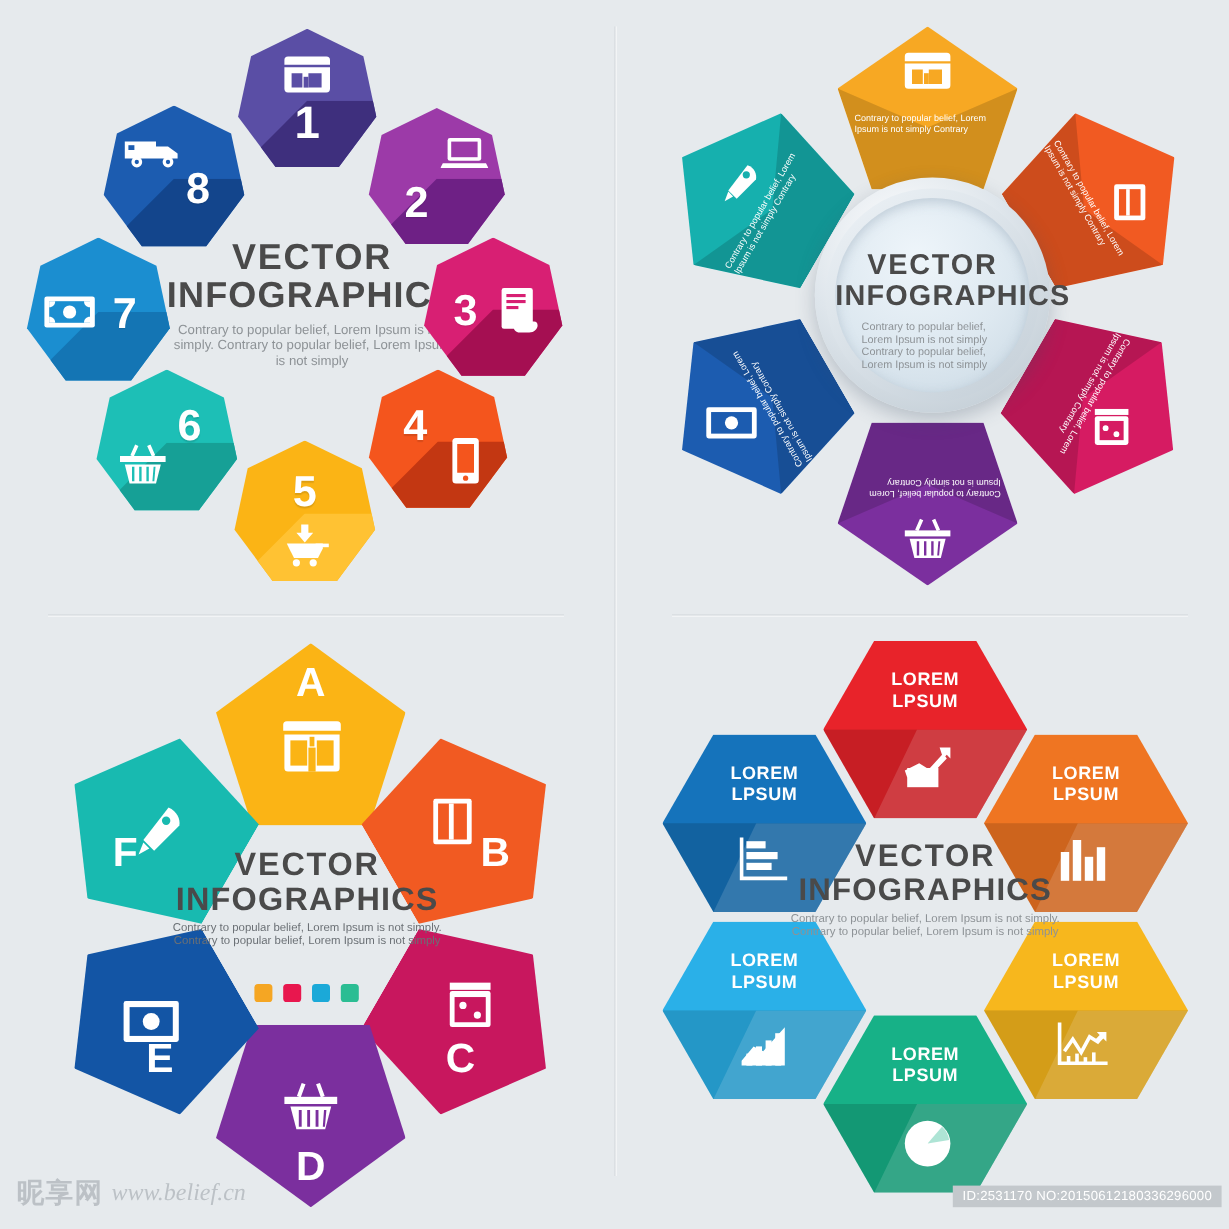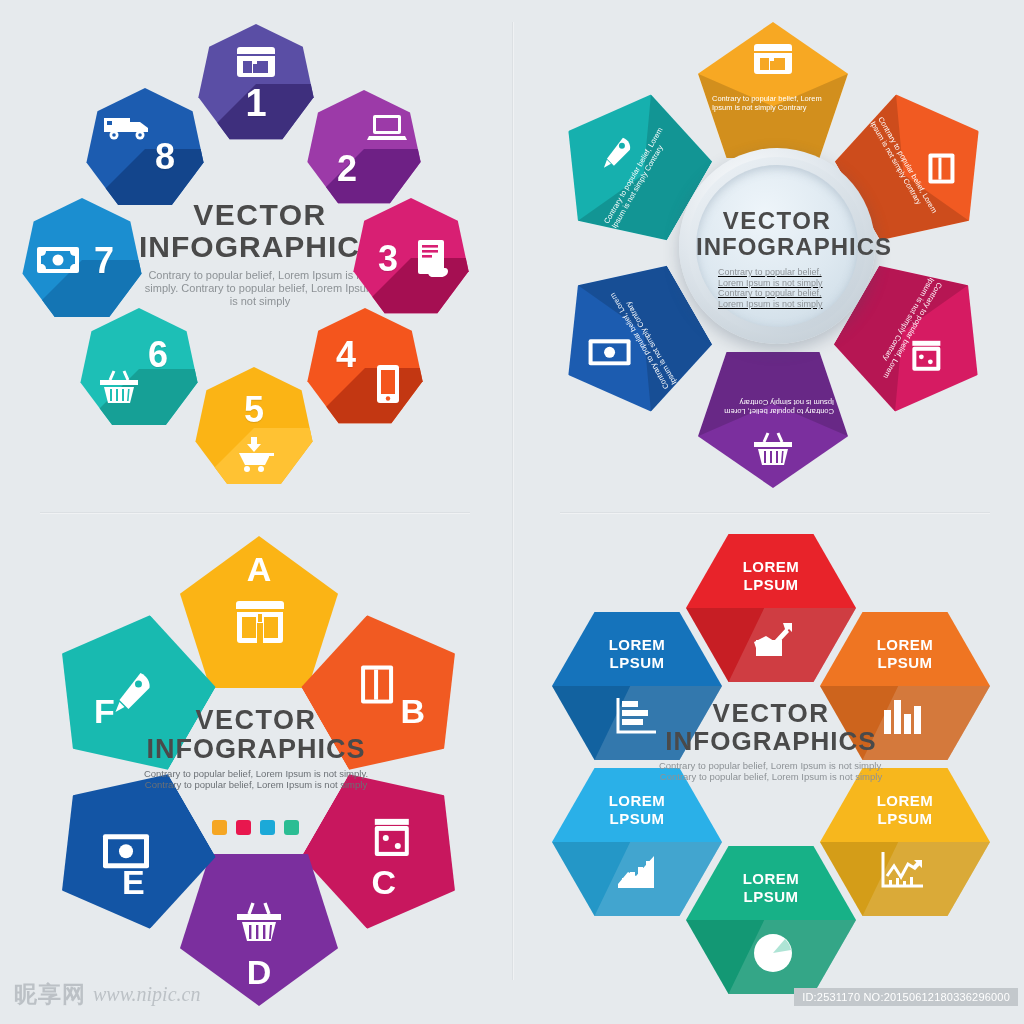--- a/index.html
+++ b/index.html
@@ -329,21 +329,21 @@
       </div>
       <div class="pent-text" style="left:12px;top:74px;width:120px;font-size:7.5px;">Contrary to popular belief, Lorem Ipsum is not simply Contrary</div>
     </div>
 
     <div class="glass-outer" style="left:167px;top:148px;width:196px;height:196px;">
       <div class="glass-ring" style="left:9px;top:9px;right:9px;bottom:9px;">
         <div class="glass-inner" style="left:8px;top:8px;right:8px;bottom:8px;">
           <div class="center-block" style="left:0;right:0;top:44px;">
             <div class="vi-title1" style="font-size:24px;">VECTOR</div>
             <div class="vi-title2" style="font-size:24px;margin-top:2px;">INFOGRAPHICS</div>
-            <div style="margin-top:8px;padding:0 22px;text-decoration:underline;">
+            <div style="margin-top:8px;padding:0 22px;">
               <div class="vi-body" style="font-size:9px;text-align:justify;">Contrary to popular belief,</div>
               <div class="vi-body" style="font-size:9px;text-align:justify;">Lorem Ipsum is not simply</div>
               <div class="vi-body" style="font-size:9px;text-align:justify;">Contrary to popular belief,</div>
               <div class="vi-body" style="font-size:9px;text-align:justify;">Lorem Ipsum is not simply</div>
             </div>
           </div>
         </div>
       </div>
     </div>
   </div>
@@ -543,17 +543,17 @@
 
     <div class="center-block" style="left:130px;top:188px;width:258px;">
       <div class="vi-title1" style="font-size:26px;">VECTOR</div>
       <div class="vi-title2" style="font-size:26px;margin-top:2px;">INFOGRAPHICS</div>
       <div class="vi-body" style="font-size:9.5px;margin-top:6px;padding:0 12px;color:#8d9296;">Contrary to popular belief, Lorem Ipsum is not simply. Contrary to popular belief, Lorem Ipsum is not simply</div>
     </div>
   </div>
 
   <div class="wm">
     <span class="wm-cn">昵享网</span>
-    <span class="wm-url">www.nipic.cn</span>
+    <span class="wm-url">www.belief.cn</span>
   </div>
   <div class="idbar">ID:2531170 NO:20150612180336296000</div>
 
 </div>
 
 </body></html>

